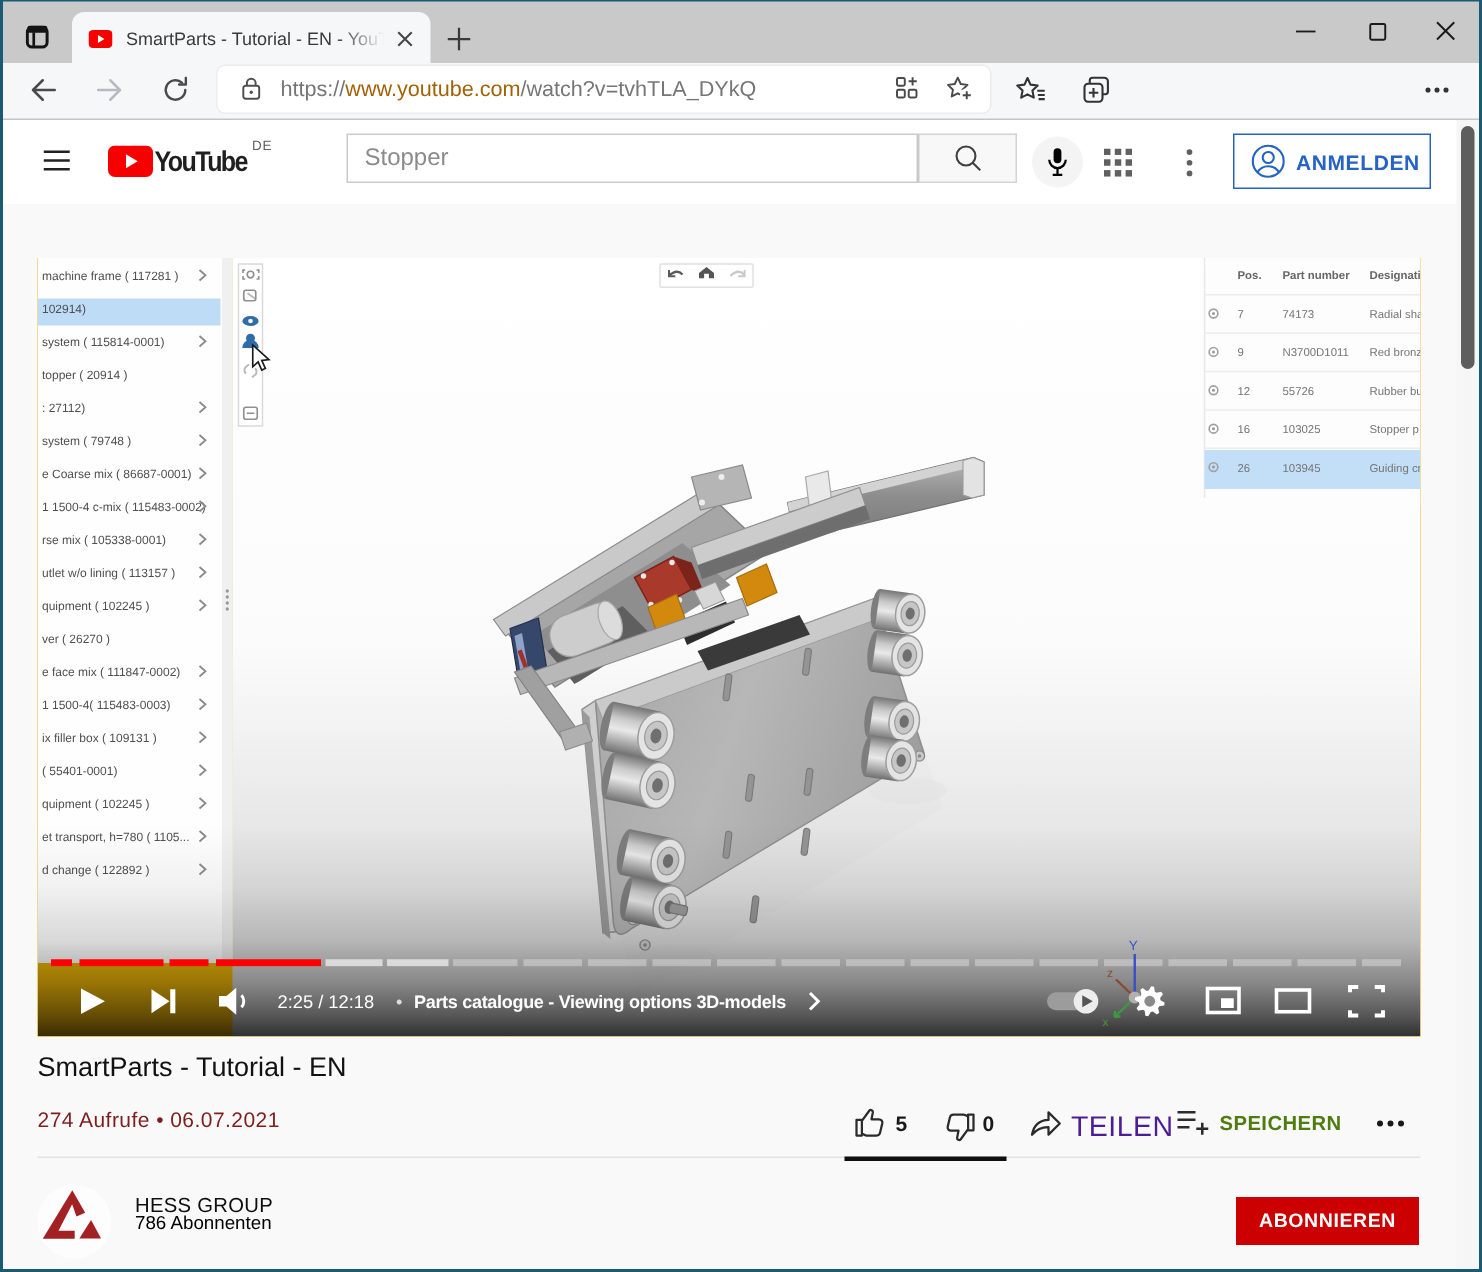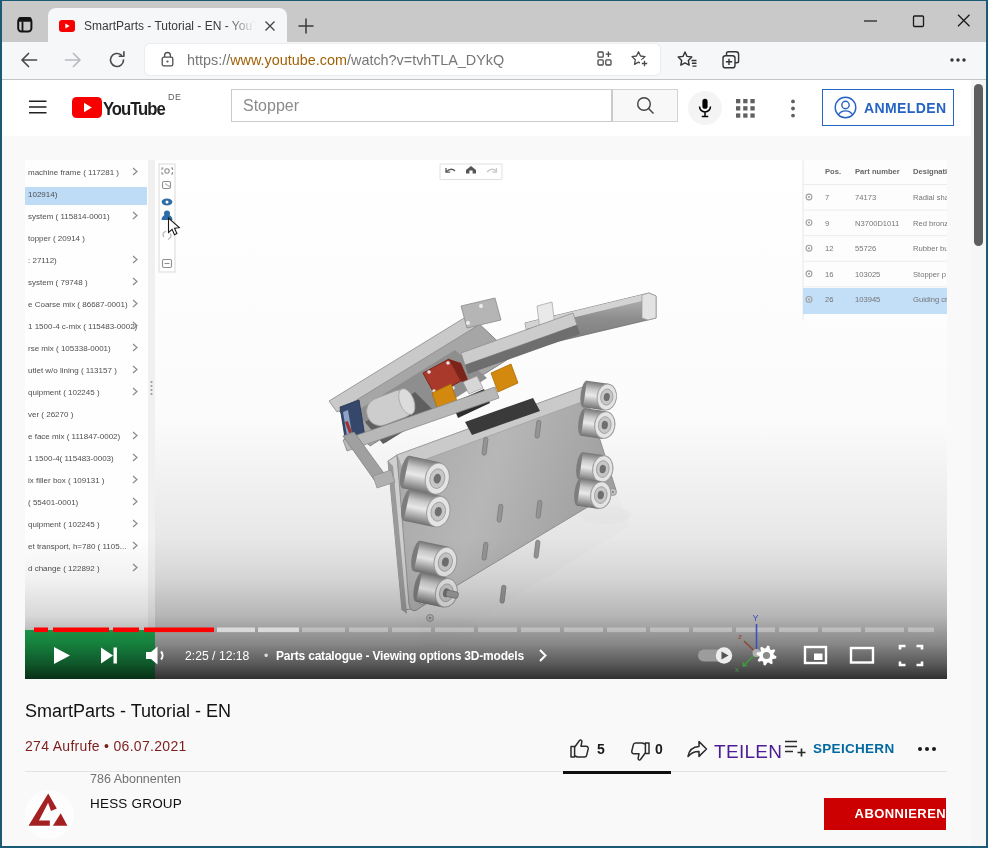--- a/index.html
+++ b/index.html
@@ -119,21 +119,21 @@
     <circle cx="4" cy="9.5" r="1.9" fill="#606060"></circle>
     <circle cx="4" cy="16.6" r="1.9" fill="#606060"></circle>
 </svg>
 <div class="abs" style="left:822px;top:89px;width:132px;height:37px;border:1.5px solid #2563c4;background:#fff"></div>
 <svg class="abs" style="left:834px;top:96px" width="23" height="23" viewBox="0 0 23 23">
 <circle cx="11.5" cy="11.5" r="10.3" fill="none" stroke="#2563c4" stroke-width="1.4"></circle>
 <circle cx="11.5" cy="9" r="3.7" fill="none" stroke="#2563c4" stroke-width="1.4"></circle>
 <path d="M4.2 19 a8.5 8.5 0 0 1 14.6 0" fill="none" stroke="#2563c4" stroke-width="1.4"></path>
 </svg>
 <div class="abs" style="left:864px;top:100px;font-size:14px;font-weight:bold;color:#2563c4;letter-spacing:0.4px">ANMELDEN</div>
-<div class="abs" style="left:25px;top:160px;width:922px;height:519px;background:#22c55e;overflow:hidden">
+<div class="abs" style="left:25px;top:172px;width:922px;height:519px;background:#eab308;overflow:hidden">
 <svg width="922" height="519" viewBox="0 0 922 519" style="position:absolute;left:0;top:0">
       <defs>
 <linearGradient id="floor" x1="0" y1="0" x2="0" y2="1">
  <stop offset="0" stop-color="#ffffff"></stop>
           <stop offset="0.5" stop-color="#fbfbfb"></stop>
  <stop offset="0.78" stop-color="#e3e3e3"></stop>
           <stop offset="1" stop-color="#c7c7c7"></stop>
 </linearGradient>
 <linearGradient id="ctr" x1="0" y1="0" x2="0" y2="1">
  <stop offset="0" stop-color="rgba(0,0,0,0)"></stop>
@@ -462,34 +462,34 @@
   </svg>
 <div class="abs" style="left:655px;top:741px;font-size:14px;font-weight:bold;color:#1a1a1a">0</div>
 <svg class="abs" style="left:685px;top:737px" width="24" height="23" viewBox="0 0 24 23">
 <path d="M3 19.5 C4.2 13 8.5 9.8 14 9.6 V4.6 L21.5 12 L14 19.4 V14.4 C10 14.3 6.3 15.6 3 19.5 Z" fill="none" stroke="#2b2b2b" stroke-width="1.5" stroke-linejoin="round"></path>
 </svg>
 <div class="abs" style="left:714px;top:741px;font-size:19px;font-weight:normal;color:#4c1d95;letter-spacing:0.3px">TEILEN</div>
 <svg class="abs" style="left:784px;top:739px" width="23" height="19" viewBox="0 0 23 19">
 <path d="M1 2.5 h12 M1 7.5 h12 M1 12.5 h8" stroke="#2b2b2b" stroke-width="1.7"></path>
 <path d="M17.5 9.5 v8 M13.5 13.5 h8" stroke="#2b2b2b" stroke-width="1.7"></path>
 </svg>
-<div class="abs" style="left:813px;top:741px;font-size:13.5px;font-weight:bold;color:#0369a1;letter-spacing:0.3px">SPEICHERN</div>
+<div class="abs" style="left:813px;top:741px;font-size:13.5px;font-weight:bold;color:#4d7c0f;letter-spacing:0.3px">SPEICHERN</div>
 <svg class="abs" style="left:917px;top:745px" width="20" height="8" viewBox="0 0 20 8">
 <circle cx="3" cy="4" r="2" fill="#1a1a1a"></circle>
     <circle cx="10" cy="4" r="2" fill="#1a1a1a"></circle>
     <circle cx="17" cy="4" r="2" fill="#1a1a1a"></circle>
 </svg>
 <div class="abs" style="left:25px;top:771px;width:922px;height:1px;background:#e3e3e3"></div>
 <div class="abs" style="left:563px;top:771px;width:108px;height:2.5px;background:#0f0f0f"></div>
 <div class="abs" style="left:25px;top:790px;width:49px;height:49px;border-radius:50%;background:#fff;overflow:hidden"></div>
 <svg class="abs" style="left:25px;top:790px" width="49" height="49" viewBox="0 0 49 49">
 <circle cx="24.5" cy="24.5" r="24.5" fill="#fdfdfd"></circle>
 <path d="M23.2 3.5 L31.8 18.5 L26 21 L23.1 12.8 L14 30.5 L24.8 30.5 L24.8 35.8 L3.5 35.8 Z" fill="#a32123"></path>
 <path d="M35.7 23.3 L42.4 35.7 H27.9 Z" fill="#a32123"></path>
 </svg>
 <div class="abs" style="left:90px;top:796px;font-size:13.5px;font-weight:normal;color:#0f0f0f;letter-spacing:0.2px">HESS GROUP</div>
-<div class="abs" style="left:90px;top:772px;font-size:12.5px;color:#737373">786 Abonnenten</div>
-<div class="abs" style="left:824px;top:798px;width:122px;height:32px;background:#c00;color:#fff;font-size:13px;font-weight:bold;letter-spacing:0.4px;text-align:right;line-height:32px">ABONNIEREN</div>
+<div class="abs" style="left:90px;top:808px;font-size:12.5px;color:#000000">786 Abonnenten</div>
+<div class="abs" style="left:824px;top:798px;width:122px;height:32px;background:#c00;color:#fff;font-size:13px;font-weight:bold;letter-spacing:0.4px;text-align:center;line-height:32px">ABONNIEREN</div>
 <div class="abs" style="left:971px;top:80px;width:15px;height:766px;background:#f6f6f7"></div>
 <div class="abs" style="left:974px;top:84px;width:8.5px;height:162px;background:#5e5e5e;border-radius:4.5px"></div>
 <div class="abs" style="left:0;top:0;width:988px;height:1px;background:#1a5a75;z-index:60"></div>
 <div class="abs" style="left:0;top:0;width:2px;height:848px;background:#1a5a75;z-index:60"></div>
 <div class="abs" style="left:986px;top:0;width:2px;height:848px;background:#1a5a75;z-index:60"></div>
 <div class="abs" style="left:0;top:846px;width:988px;height:2px;background:#1a5a75;z-index:60"></div>
 </body></html>

